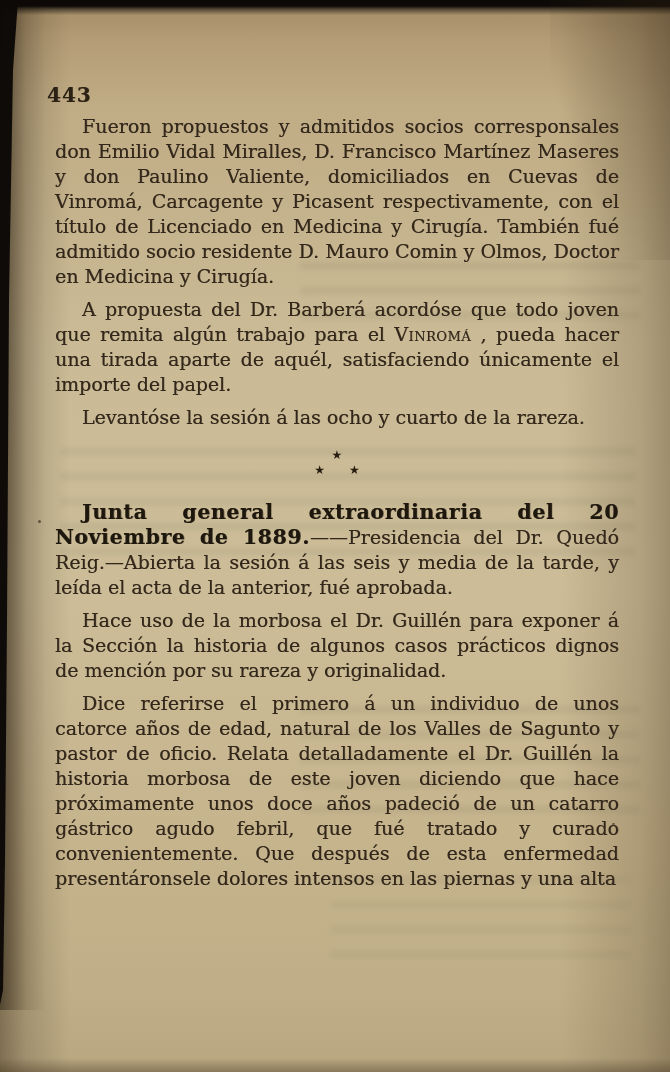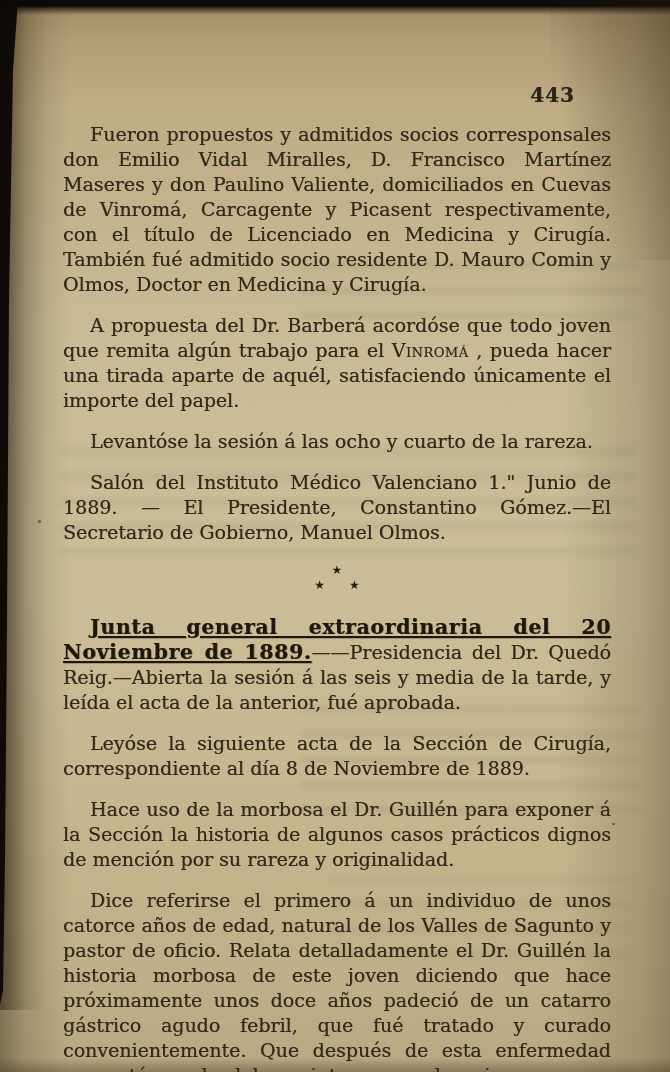--- a/index.html
+++ b/index.html
@@ -43,41 +43,40 @@
   .g4{left:330px;top:860px;width:300px;height:110px;opacity:.35;}
 
   .content{
     position:absolute;left:47px;top:84px;width:580px;
     color:#32271a;
     font-size:19px;line-height:25px;
     text-align:justify;
     text-shadow:.4px .4px 0 rgba(50,39,26,.55);
   }
   .pagenum{
-    text-align:right;padding-right:52px;
+    text-align:left;padding-right:52px;
     font-weight:bold;font-size:20px;line-height:22px;
     letter-spacing:1px;margin-bottom:4px;
     color:#2b2114;
   }
-  .content p{margin:16px;text-indent:27px;}
+  .content p{margin:8px;text-indent:27px;}
   .smallcaps{font-variant:small-caps;letter-spacing:.5px;}
   .asterism{
     text-align:center;text-indent:0;
     color:#261d10;font-size:12px;line-height:15px;
     margin:18px 0 22px 0;
     text-shadow:none;
   }
   .asterism .row2{letter-spacing:10px;padding-left:10px;display:block;}
   .lead-bold{
     font-weight:bold;
     font-size:20.5px;
     letter-spacing:.6px;
     color:#1e170d;
     text-shadow:.6px .4px 0 rgba(30,23,13,.6);
-    text-decoration:underline;
   }
   .speck{position:absolute;border-radius:50%;background:rgba(40,30,16,.6);}
 </style>
 </head>
 <body>
 
 <div class="scan">
 
   <div class="edge-left-shade"></div>
   <svg class="edge-left-svg" width="40" height="1020" viewBox="0 0 40 1020">
@@ -95,26 +94,24 @@
   <div class="speck" style="left:38px;top:520px;width:3px;height:3px;"></div>
   <div class="speck" style="left:612px;top:823px;width:3px;height:2px;"></div>
 
   <div class="content">
 
     <div class="pagenum">443</div>
 
     <p>Fueron propuestos y admitidos socios corresponsales don Emilio Vidal Miralles, D. Francisco Martínez Maseres y don Paulino Valiente, domiciliados en Cuevas de Vinromá, Carcagente y Picasent respectivamente, con el título de Licenciado en Medicina y Cirugía. También fué admitido socio residente D. Mauro Comin y Olmos, Doctor en Medicina y Cirugía.</p>
     <p><span>A propuesta del Dr. Barberá acordóse que todo joven que remita algún trabajo para el </span><span class="smallcaps">Vinromá</span><span> , pueda hacer una tirada aparte de aquél, satisfaciendo únicamente el importe del papel.</span></p>
     <p>Levantóse la sesión á las ocho y cuarto de la rareza.</p>
-    <p>Salón del Instituto Médico Valenciano 1." Junio de 1889. — El Presidente, Constantino Gómez.—El Secretario de Gobierno, Manuel Olmos.</p>
 
     <div class="asterism">
       <span>★</span>
       <span class="row2">★ ★</span>
     </div>
 
     <p><span class="lead-bold">Junta general extraordinaria del 20 Noviembre de 1889.</span><span>——Presidencia del Dr. Quedó Reig.—Abierta la sesión á las seis y media de la tarde, y leída el acta de la anterior, fué aprobada.</span></p>
-    <p>Leyóse la siguiente acta de la Sección de Cirugía, correspondiente al día 8 de Noviembre de 1889.</p>
     <p>Hace uso de la morbosa el Dr. Guillén para exponer á la Sección la historia de algunos casos prácticos dignos de mención por su rareza y originalidad.</p>
     <p>Dice referirse el primero á un individuo de unos catorce años de edad, natural de los Valles de Sagunto y pastor de oficio. Relata detalladamente el Dr. Guillén la historia morbosa de este joven diciendo que hace próximamente unos doce años padeció de un catarro gástrico agudo febril, que fué tratado y curado convenientemente. Que después de esta enfermedad presentáronsele dolores intensos en las piernas y una alta</p>
 
   </div>
 </div>
 
 </body></html>

